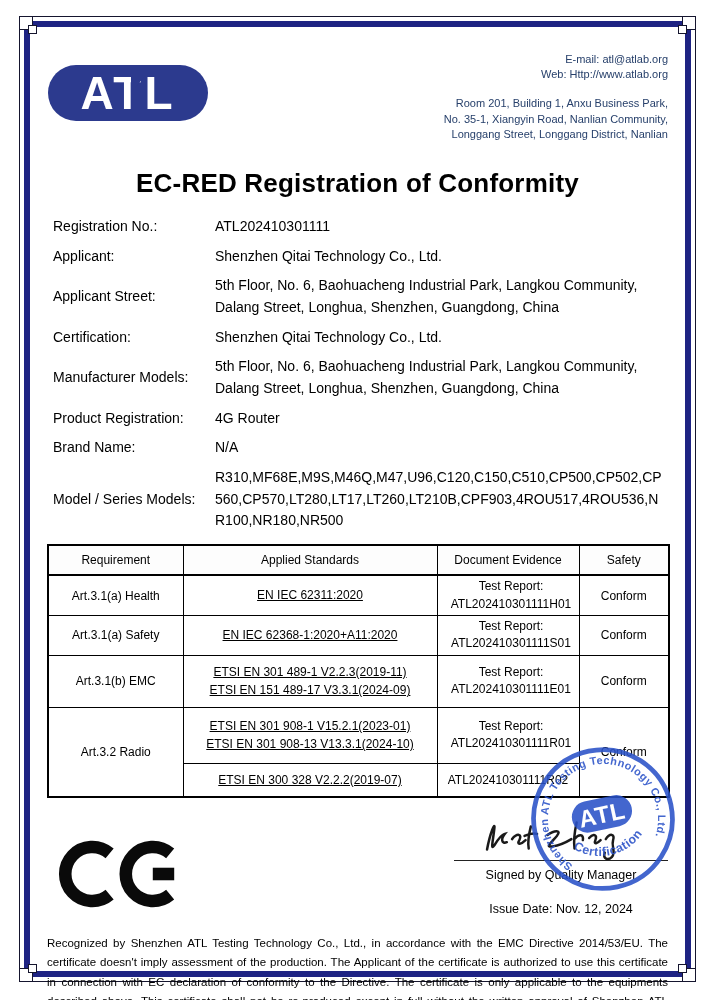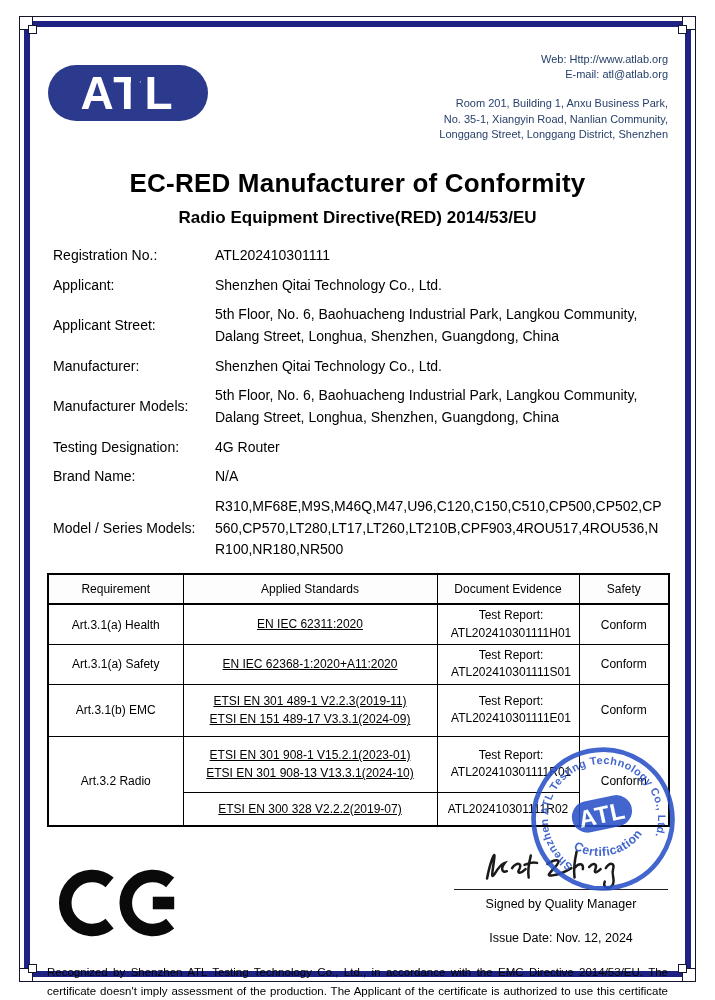--- a/index.html
+++ b/index.html
@@ -81,55 +81,54 @@
 
 <div class="content">
 
   <div class="hdr">
     <svg class="logo-svg" width="162" height="58" viewBox="0 0 162 58">
       <rect x="1" y="1" width="160" height="56" rx="28" ry="28" fill="#2c3a8e"></rect>
       <text x="81" y="45" text-anchor="middle" font-family="Liberation Sans, sans-serif" font-size="46" font-weight="bold" letter-spacing="3" fill="#ffffff">ATL</text>
       <polygon points="84,12 98,12 88,24 84,24" fill="#2c3a8e"></polygon>
     </svg>
     <div class="contact">
+      <div>E-mail: atl@atlab.org</div>
       <div>Web: Http://www.atlab.org</div>
-      <div>E-mail: atl@atlab.org</div>
       <div class="gap"></div>
       <div>Room 201, Building 1, Anxu Business Park,</div>
       <div>No. 35-1, Xiangyin Road, Nanlian Community,</div>
-      <div>Longgang Street, Longgang District, Shenzhen</div>
-    </div>
-  </div>
-
-  <div class="title">EC-RED Manufacturer of Conformity</div>
-  <div class="subtitle">Radio Equipment Directive(RED) 2014/53/EU</div>
+      <div>Longgang Street, Longgang District, Nanlian</div>
+    </div>
+  </div>
+
+  <div class="title">EC-RED Registration of Conformity</div>
 
   <div class="fields">
     <div class="frow">
       <div class="flabel">Registration No.:</div>
       <div class="fvalue">ATL202410301111</div>
     </div>
     <div class="frow">
       <div class="flabel">Applicant:</div>
       <div class="fvalue">Shenzhen Qitai Technology Co., Ltd.</div>
     </div>
     <div class="frow">
       <div class="flabel">Applicant Street:</div>
       <div class="fvalue">5th Floor, No. 6, Baohuacheng Industrial Park, Langkou Community, Dalang Street, Longhua, Shenzhen, Guangdong, China</div>
     </div>
     <div class="frow">
-      <div class="flabel">Manufacturer:</div>
+      <div class="flabel">Certification:</div>
       <div class="fvalue">Shenzhen Qitai Technology Co., Ltd.</div>
     </div>
     <div class="frow">
       <div class="flabel">Manufacturer Models:</div>
       <div class="fvalue">5th Floor, No. 6, Baohuacheng Industrial Park, Langkou Community, Dalang Street, Longhua, Shenzhen, Guangdong, China</div>
     </div>
     <div class="frow">
-      <div class="flabel">Testing Designation:</div>
+      <div class="flabel">Product Registration:</div>
       <div class="fvalue">4G Router</div>
     </div>
     <div class="frow">
       <div class="flabel">Brand Name:</div>
       <div class="fvalue">N/A</div>
     </div>
     <div class="frow">
       <div class="flabel">Model / Series Models:</div>
       <div class="fvalue">R310,MF68E,M9S,M46Q,M47,U96,C120,C150,C510,CP500,CP502,CP560,CP570,LT280,LT17,LT260,LT210B,CPF903,4ROU517,4ROU536,NR100,NR180,NR500</div>
     </div>

